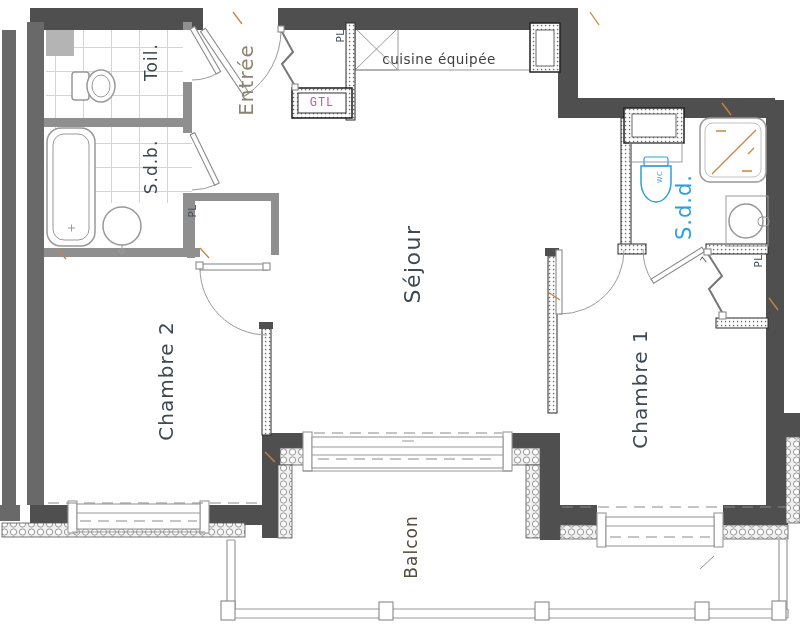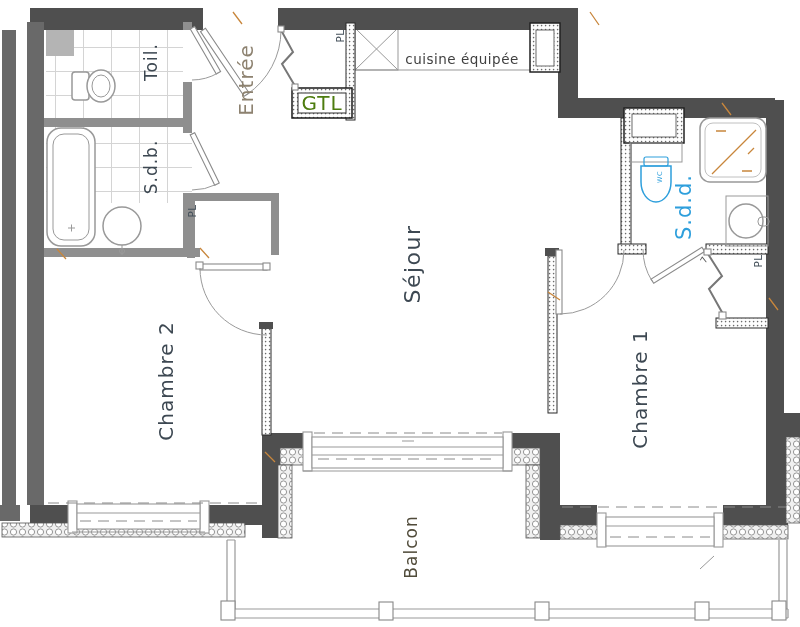--- a/index.html
+++ b/index.html
@@ -33,21 +33,21 @@
   .slate{color:var(--labelSlate);}
   .tan{color:var(--labelTan);}
   .olive{color:var(--labelOlive);}
   .dark{color:var(--labelDark);}
   .blue{color:var(--accentBlue);}
   .s22{font-size:22px;letter-spacing:1.5px;}
   .s21{font-size:21px;letter-spacing:1px;}
   .s20{font-size:20px;letter-spacing:1px;}
   .s17{font-size:17px;letter-spacing:1px;}
   .s14{font-size:13.5px;letter-spacing:.5px;}
-  .s16{font-size:20px;letter-spacing:1px;color:#4d7c0f;}
+  .s16{font-size:12px;letter-spacing:1px;color:#ec4899;font-family:Liberation Mono, monospace;}
   .s10{font-size:10.5px;letter-spacing:.5px;color:#44505a;}
   .s9{font-size:9px;color:#555;}
   .mark7{transform:translate(-50%,-50%) rotate(-60deg);}
 </style>
 </head>
 <body>
 
 <div id="plan">
 
 <svg width="800" height="627" viewBox="0 0 800 627">
@@ -248,21 +248,21 @@
   </g>
 
   <g>
     <path d="M233,12 l9,12 M590,12 l9,13 M722,103 l9,12 M769,298 l9,12 M548,292 l12,8 M265,452 l10,10 M57,249 l9,10 M200,248 l9,10" class="tanL"></path>
   </g>
 </svg>
 
 <div class="lbl vert tan s20" style="left:246px;top:80px;">Entrée</div>
 <div class="lbl vert slate s17" style="left:151px;top:62px;">Toil.</div>
 <div class="lbl vert slate s17" style="left:151px;top:167px;">S.d.b.</div>
-<div class="lbl dark s14" style="left:462px;top:59px;text-align:right;">cuisine équipée</div>
+<div class="lbl dark s14" style="left:439px;top:59px;text-align:right;">cuisine équipée</div>
 <div class="lbl s16" style="left:322px;top:103px;">GTL</div>
 <div class="lbl vert slate s22" style="left:412px;top:264px;">Séjour</div>
 <div class="lbl vert blue s21" style="left:684px;top:207px;">S.d.d.</div>
 <div class="lbl vert slate s20" style="left:640px;top:389px;">Chambre 1</div>
 <div class="lbl vert slate s20" style="left:166px;top:381px;">Chambre 2</div>
 <div class="lbl vert olive s17" style="left:411px;top:547px;">Balcon</div>
 <div class="lbl vert s10" style="left:340px;top:36px;">PL</div>
 <div class="lbl vert s10" style="left:192px;top:211px;">PL</div>
 <div class="lbl vert s10" style="left:758px;top:261px;">PL</div>
 <div class="lbl mark7 s9" style="left:704px;top:260px;">7</div>

